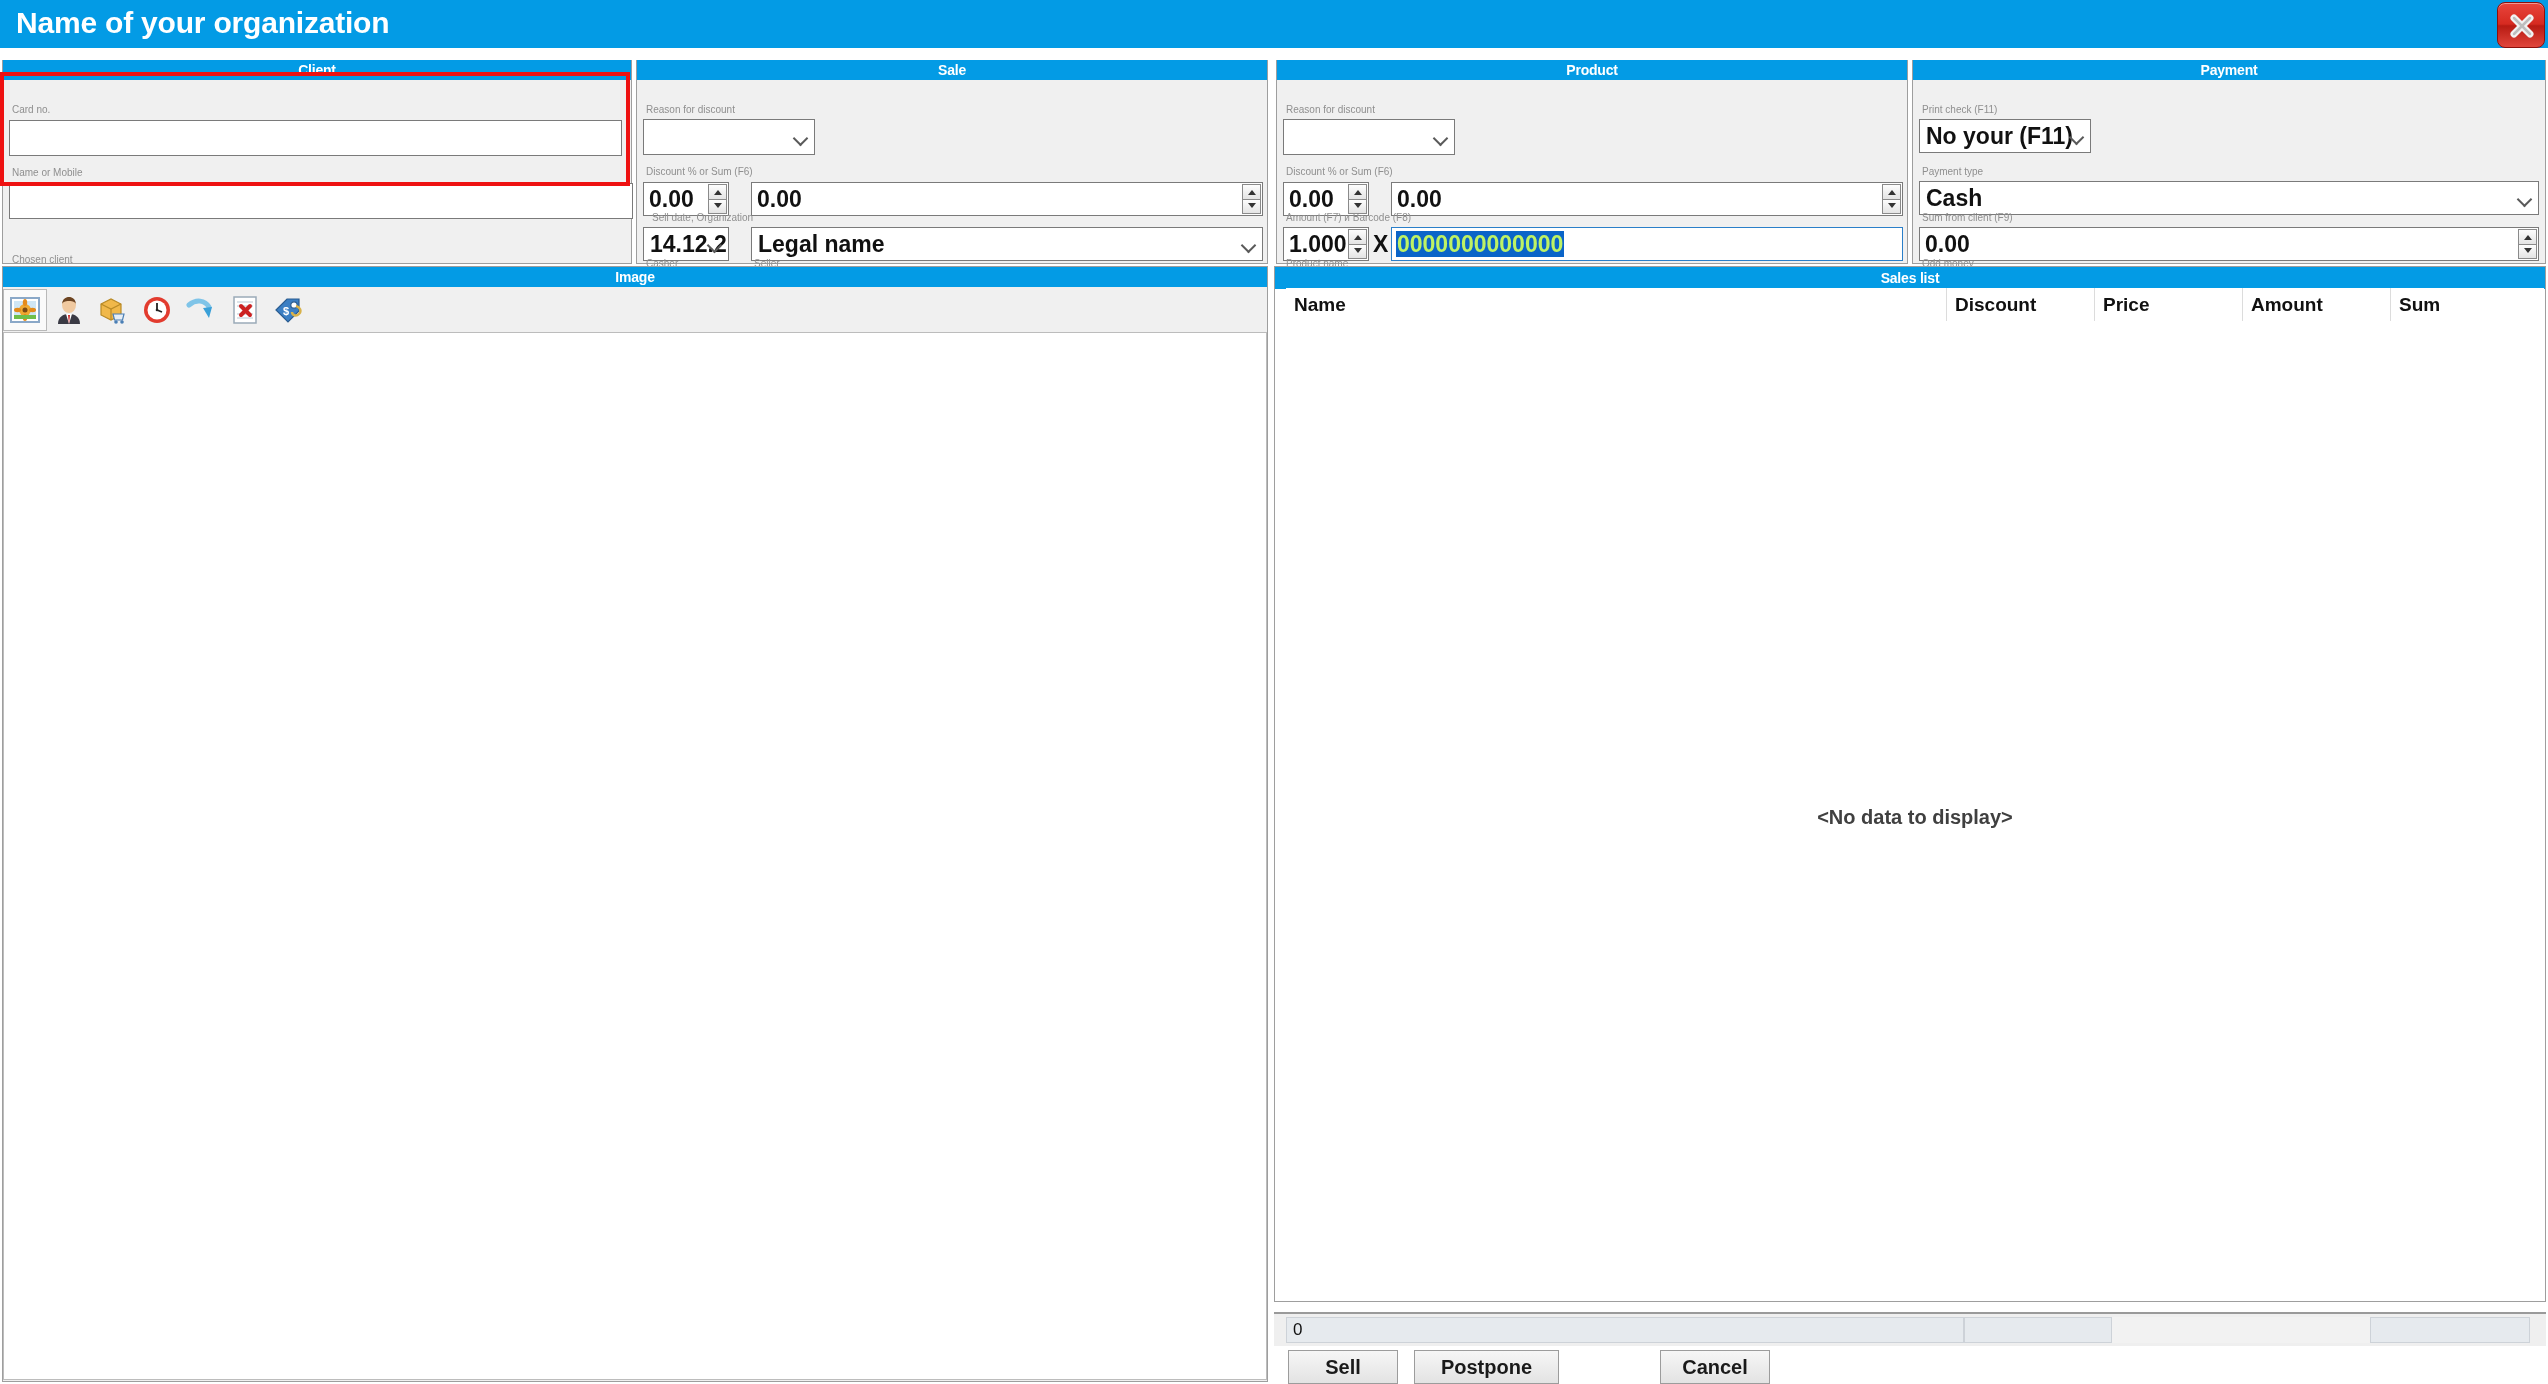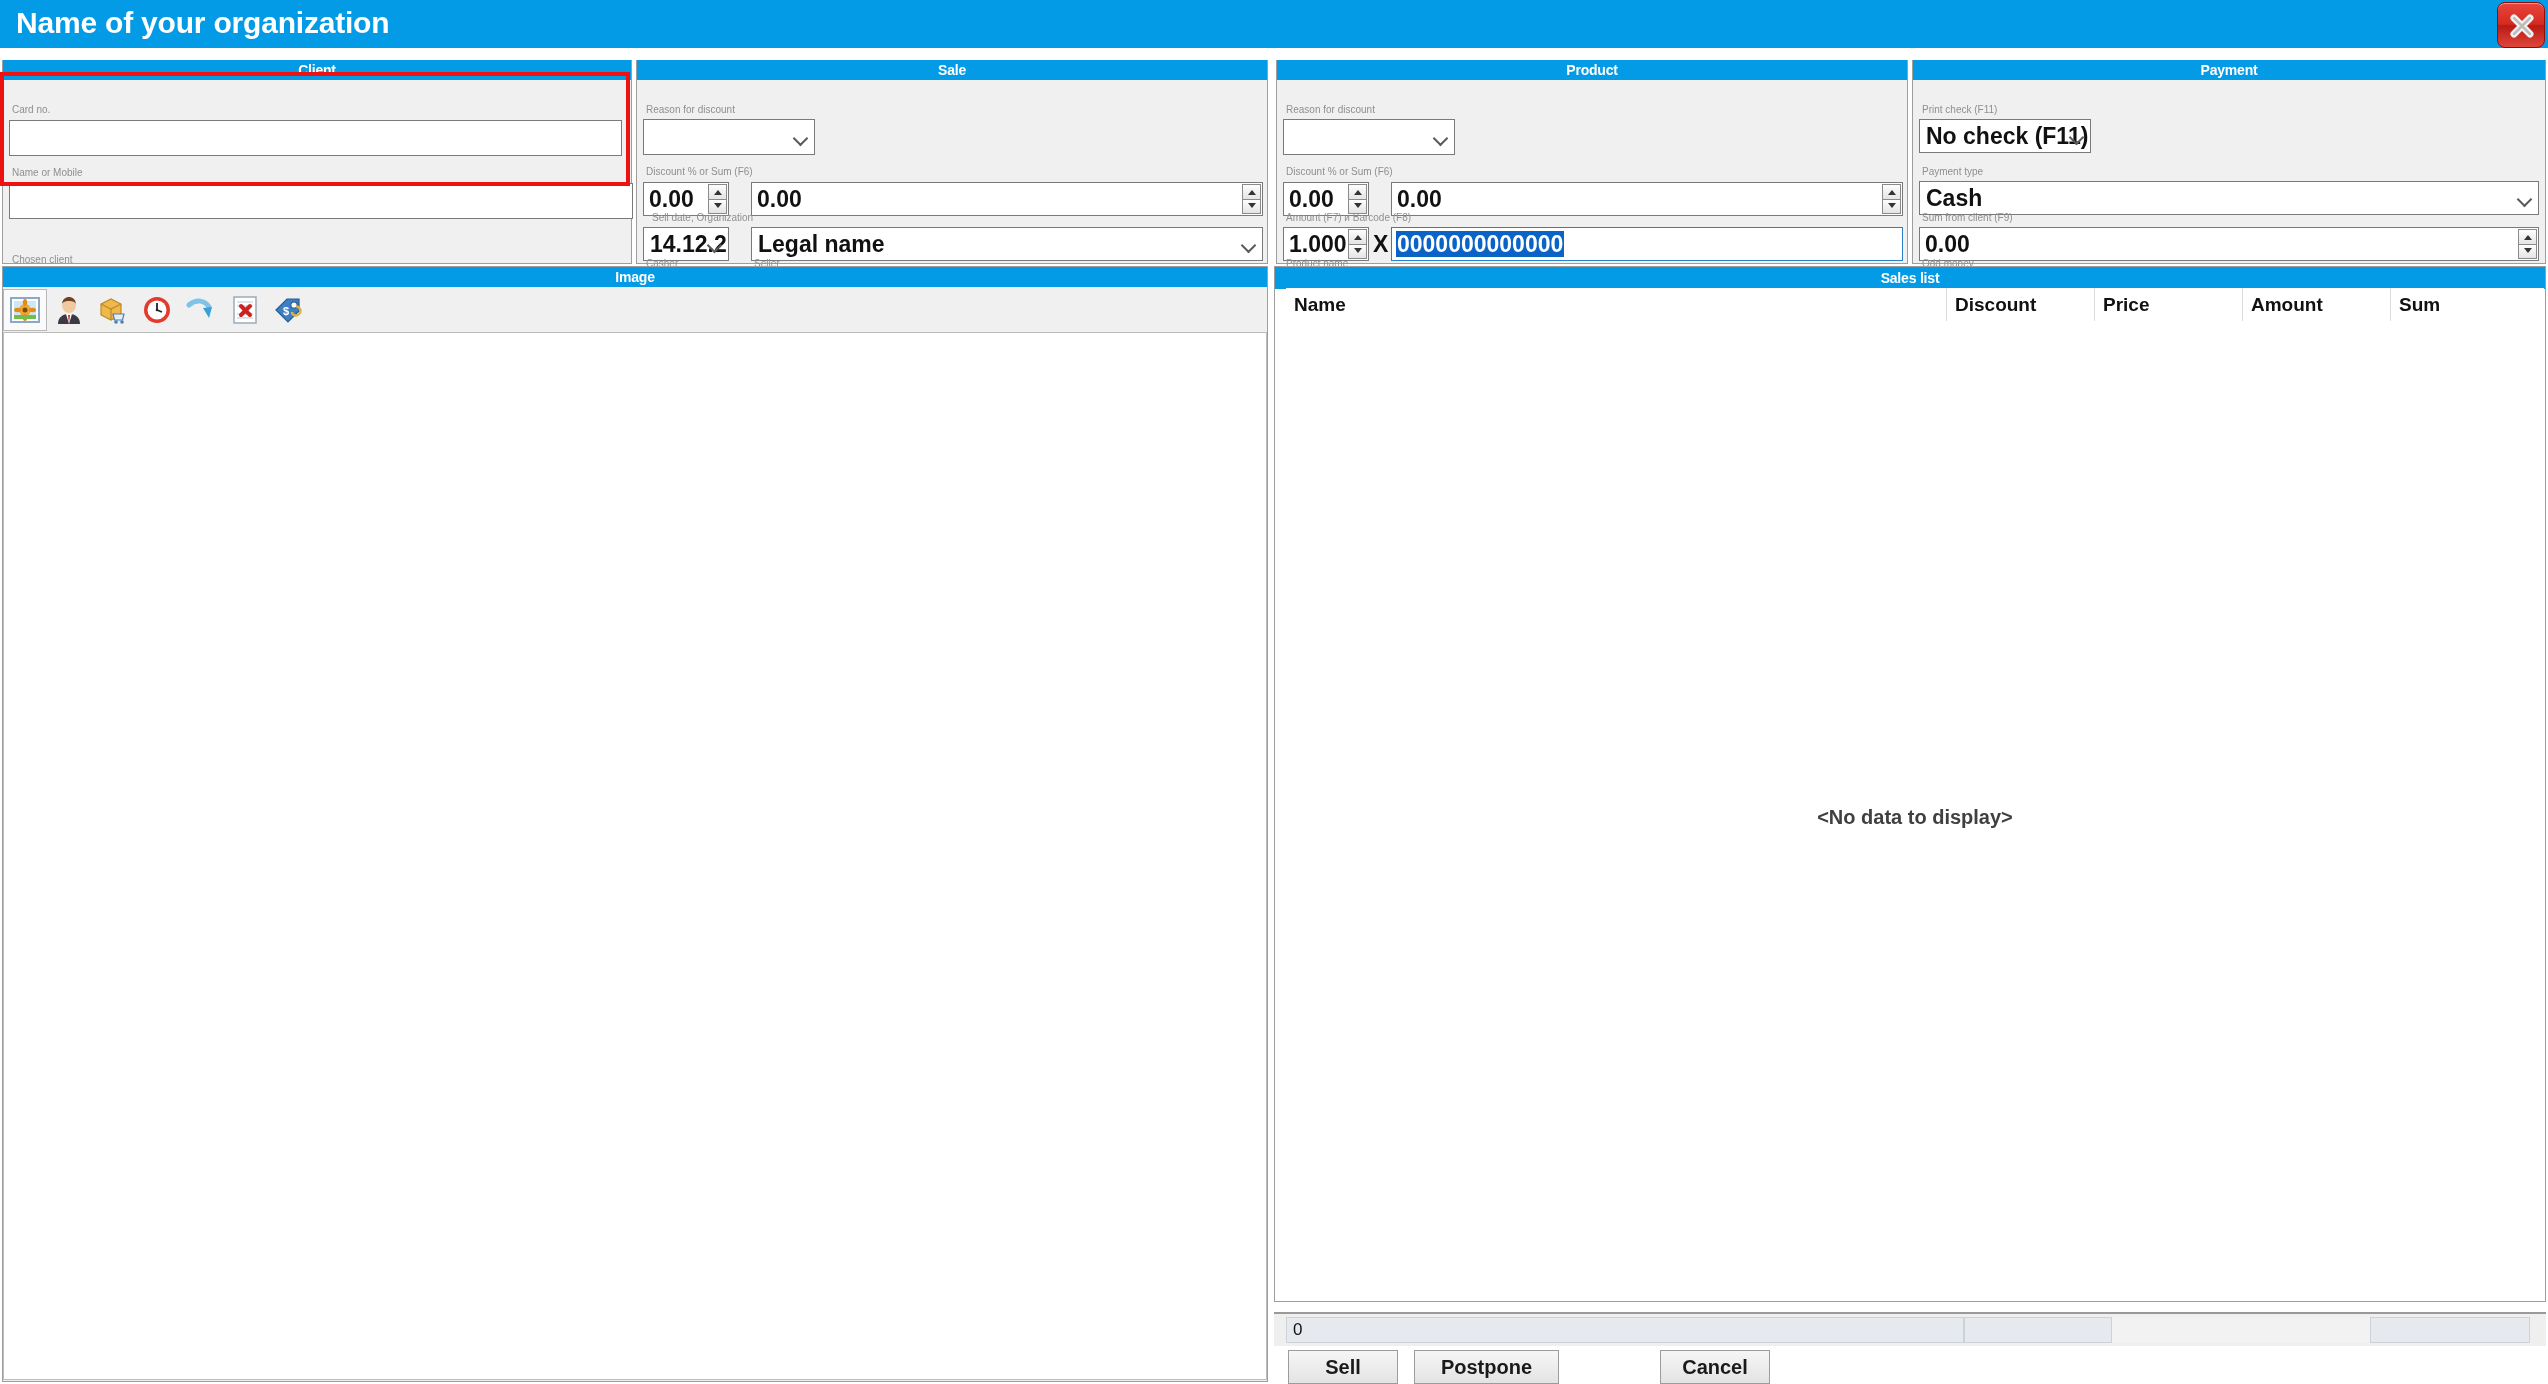--- a/index.html
+++ b/index.html
@@ -145,21 +145,21 @@
   .btn {
     position: absolute; height: 34px;
     background: linear-gradient(180deg,#f6f6f6,#e3e3e3);
     border: 1px solid #9c9c9c;
     font-size: 20px; font-weight: bold; color: #1a1a1a;
     text-align: center; line-height: 32px; cursor: pointer;
     font-family: "Liberation Sans", sans-serif;
   }
 
   .sel-text {
-    background: #0a64c8; color: #ffffff;
+    background: #0a64c8; color: #bef264;
     padding: 0 1px;
   }
 </style>
 </head>
 <body>
 
 <div class="titlebar">
   <div class="titlebar-text">Name of your organization</div>
   <div class="close-btn">
     <svg width="32" height="32" viewBox="0 0 32 32">
@@ -281,21 +281,21 @@
     <div class="fld-label" style="position:absolute; left:6px; top:176px;">Product name</div>
     <div class="txtbox" style="position:absolute; left:6px; top:193px; width:620px; height:34px;"></div>
   </div>
 </div>
 
 <div class="panel" style="left:1912px; top:60px; width:634px; height:204px;">
   <div class="panel-head">Payment</div>
   <div class="panel-body">
     <div class="fld-label" style="position:absolute; left:6px; top:22px;">Print check (F11)</div>
     <div class="combo" style="position:absolute; left:6px; top:39px; width:172px;">
-      <span>No check (F11)</span>
+      <span>No your (F11)</span>
       <span class="chev"></span>
     </div>
 
     <div class="fld-label" style="position:absolute; left:6px; top:84px;">Payment type</div>
     <div class="combo" style="position:absolute; left:6px; top:101px; width:620px;">
       <span>Cash</span>
       <span class="chev"></span>
     </div>
 
     <div class="fld-label" style="position:absolute; left:6px; top:130px;">Sum from client (F9)</div>

